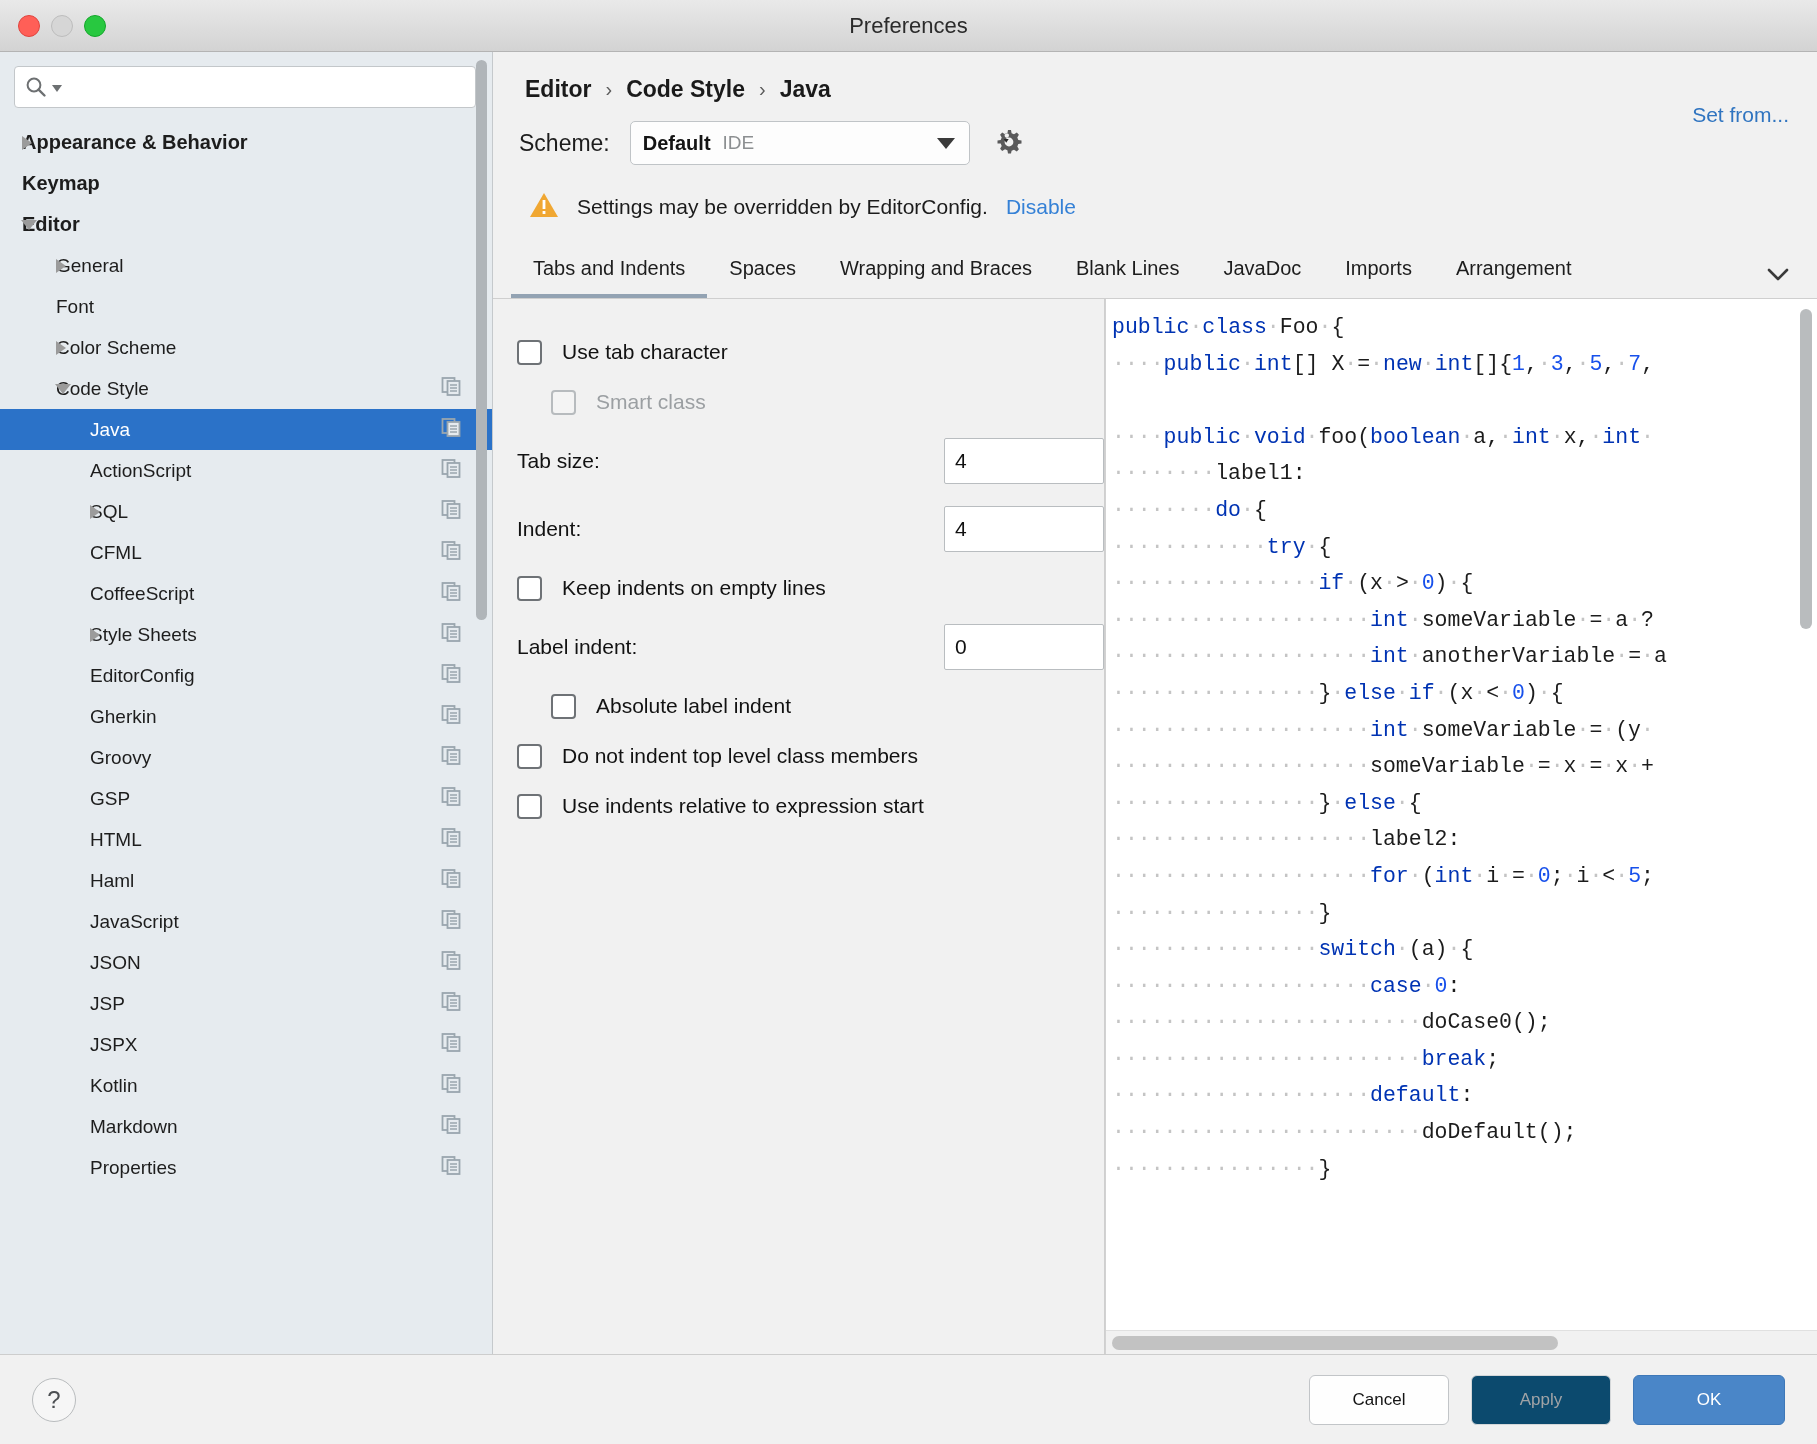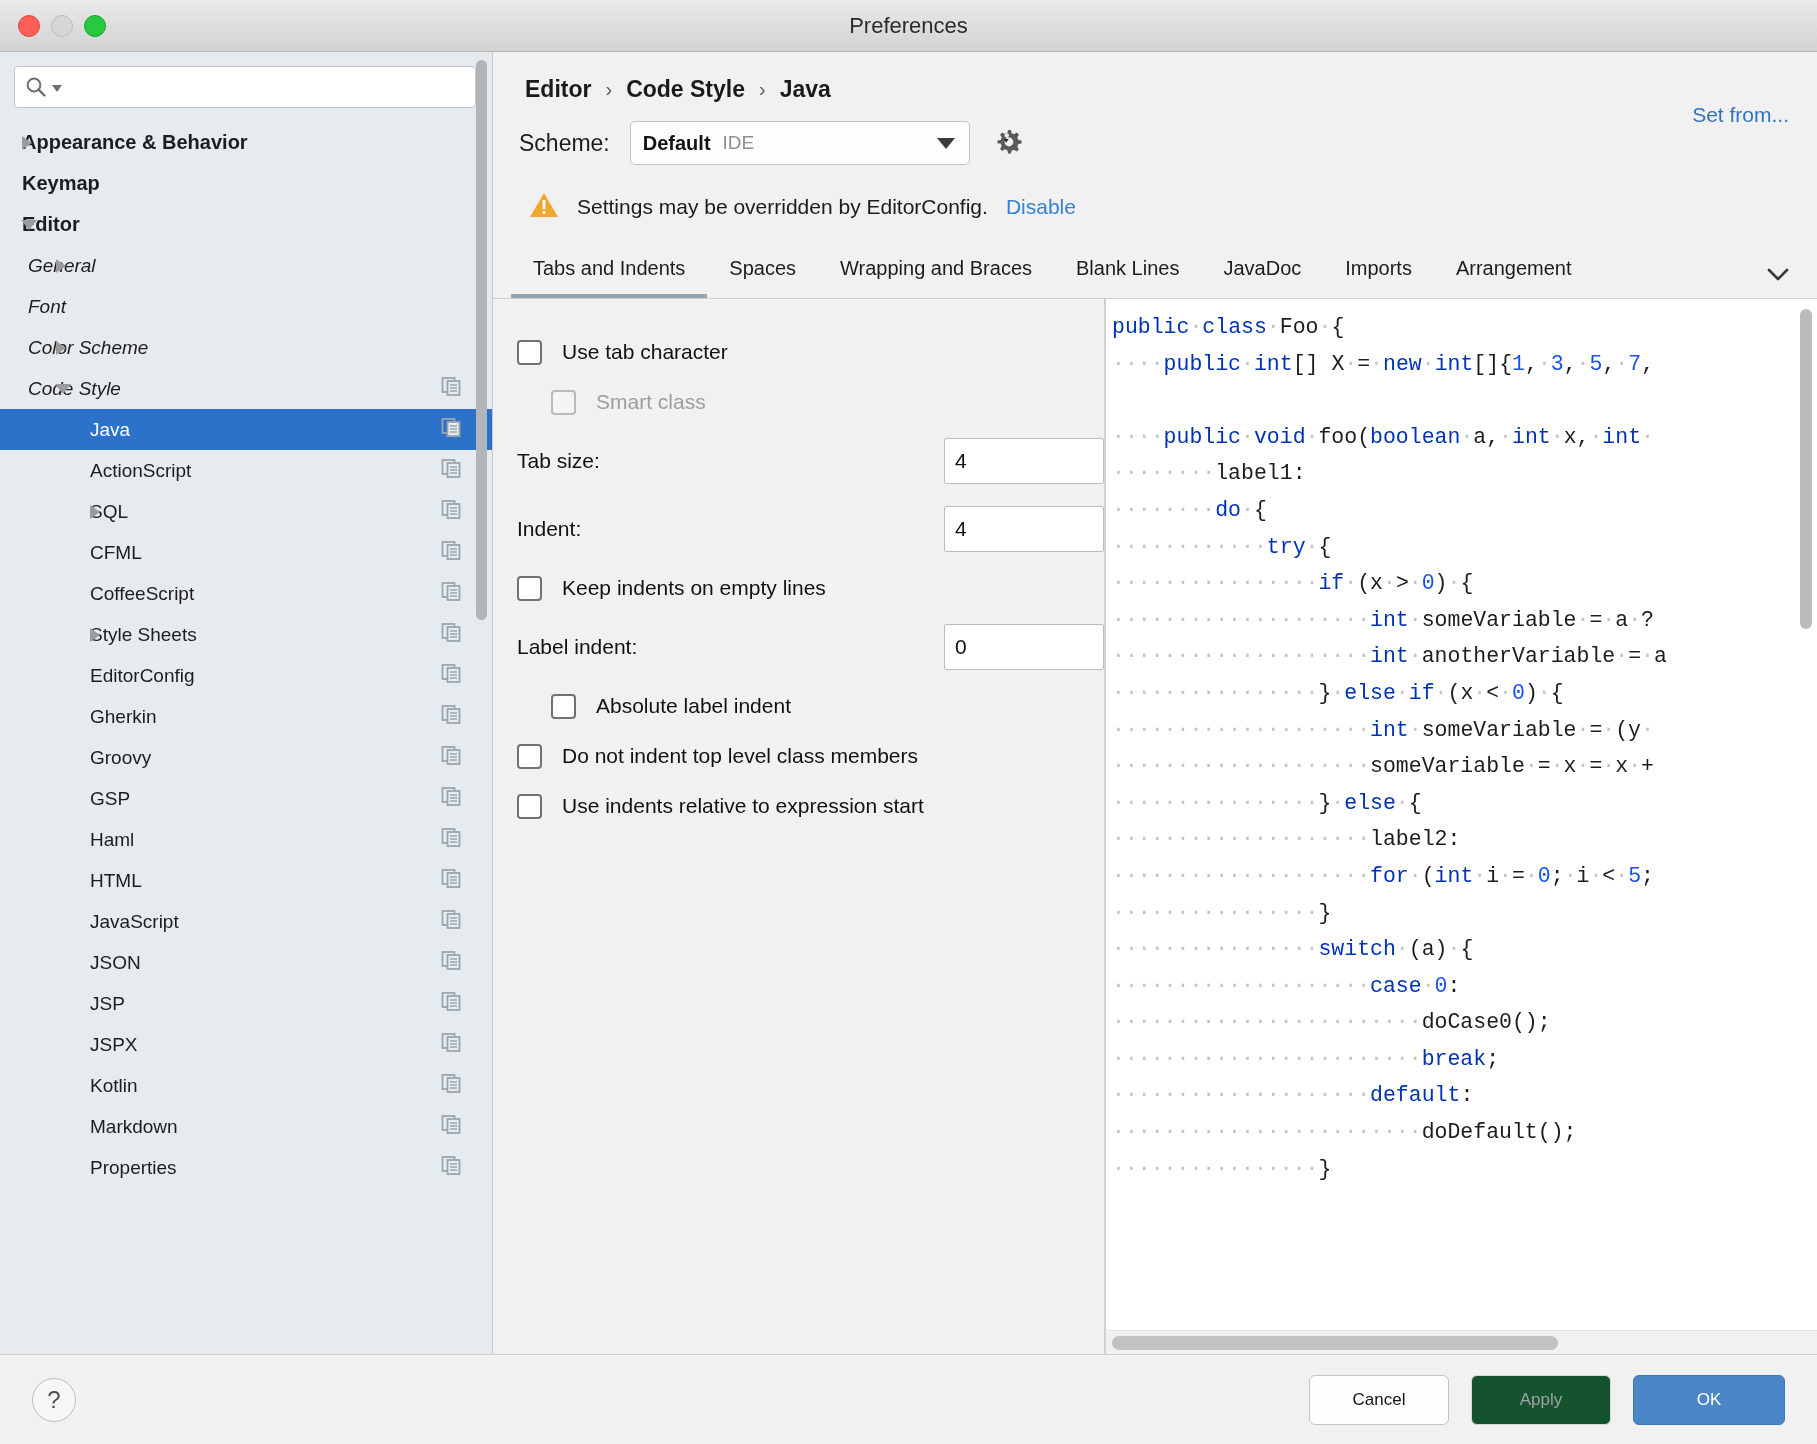--- a/index.html
+++ b/index.html
@@ -54,21 +54,21 @@
     font-family: "Liberation Sans", sans-serif; background: transparent; color: #222;
   }
   .tree {
     flex: 1 1 auto; overflow: hidden; position: relative; padding-top: 4px;
   }
   .tree-item {
     height: 41px; display: flex; align-items: center; position: relative;
     font-size: 19px; color: #1d1d1d; white-space: nowrap;
   }
   .tree-item.level0 { padding-left: 22px; font-weight: bold; font-size: 20px; }
-  .tree-item.level1 { padding-left: 28px; font-style: italic; }
+  .tree-item.level1 { padding-left: 56px; }
   .tree-item.level2 { padding-left: 90px; }
   .tree-item.selected { background: #2b72c8; color: #ffffff; }
   .arrow {
     position: absolute; width: 0; height: 0; left: 0;
     border-top: 7px solid transparent; border-bottom: 7px solid transparent;
     border-left: 10px solid #9b9b9b;
   }
   .arrow.open {
     border-left: 8px solid transparent; border-right: 8px solid transparent;
     border-top: 10px solid #9b9b9b; border-bottom: none;
@@ -184,21 +184,21 @@
     display: flex; align-items: center; justify-content: center;
     font-size: 24px; color: #4c4f52; cursor: pointer;
   }
   .spacer { flex: 1; }
   .btn {
     min-width: 140px; height: 50px; border-radius: 6px; font-size: 17px;
     display: flex; align-items: center; justify-content: center; cursor: pointer;
     font-family: "Liberation Sans", sans-serif;
   }
   .btn.cancel { background: #fefefe; border: 1px solid #c2c5c8; color: #141414; }
-  .btn.apply { background: #14532d; border: 1px solid #d4d7d9; color: #a0a3a6; }
+  .btn.apply { background: #0c4a6e; border: 1px solid #d4d7d9; color: #a0a3a6; }
   .btn.ok { background: #4a86c8; border: 1px solid #3e78b8; color: #ffffff; min-width: 152px; }
 </style>
 </head>
 <body>
 
 <div class="window">
 
   <div class="titlebar">
     <div class="traffic">
       <div class="light red"></div>
@@ -353,31 +353,31 @@
             <span class="tree-label">GSP</span>
             <span class="copy-icon"><svg width="22" height="22" viewBox="0 0 22 22">
                 <rect x="2.5" y="2.5" width="12" height="14" fill="none" stroke="#9aa6ae" stroke-width="1.8"></rect>
                 <rect x="7.5" y="5.5" width="12" height="14" fill="#e6ebef" stroke="#9aa6ae" stroke-width="1.8"></rect>
                 <line x1="10" y1="9.5" x2="17" y2="9.5" stroke="#9aa6ae" stroke-width="1.4"></line>
                 <line x1="10" y1="12.5" x2="17" y2="12.5" stroke="#9aa6ae" stroke-width="1.4"></line>
                 <line x1="10" y1="15.5" x2="17" y2="15.5" stroke="#9aa6ae" stroke-width="1.4"></line>
               </svg></span>
           </div>
           <div class="tree-item level2">
+            <span class="tree-label">HTML</span>
+            <span class="copy-icon"><svg width="22" height="22" viewBox="0 0 22 22">
+                <rect x="2.5" y="2.5" width="12" height="14" fill="none" stroke="#9aa6ae" stroke-width="1.8"></rect>
+                <rect x="7.5" y="5.5" width="12" height="14" fill="#e6ebef" stroke="#9aa6ae" stroke-width="1.8"></rect>
+                <line x1="10" y1="9.5" x2="17" y2="9.5" stroke="#9aa6ae" stroke-width="1.4"></line>
+                <line x1="10" y1="12.5" x2="17" y2="12.5" stroke="#9aa6ae" stroke-width="1.4"></line>
+                <line x1="10" y1="15.5" x2="17" y2="15.5" stroke="#9aa6ae" stroke-width="1.4"></line>
+              </svg></span>
+          </div>
+          <div class="tree-item level2">
             <span class="tree-label">Haml</span>
-            <span class="copy-icon"><svg width="22" height="22" viewBox="0 0 22 22">
-                <rect x="2.5" y="2.5" width="12" height="14" fill="none" stroke="#9aa6ae" stroke-width="1.8"></rect>
-                <rect x="7.5" y="5.5" width="12" height="14" fill="#e6ebef" stroke="#9aa6ae" stroke-width="1.8"></rect>
-                <line x1="10" y1="9.5" x2="17" y2="9.5" stroke="#9aa6ae" stroke-width="1.4"></line>
-                <line x1="10" y1="12.5" x2="17" y2="12.5" stroke="#9aa6ae" stroke-width="1.4"></line>
-                <line x1="10" y1="15.5" x2="17" y2="15.5" stroke="#9aa6ae" stroke-width="1.4"></line>
-              </svg></span>
-          </div>
-          <div class="tree-item level2">
-            <span class="tree-label">HTML</span>
             <span class="copy-icon"><svg width="22" height="22" viewBox="0 0 22 22">
                 <rect x="2.5" y="2.5" width="12" height="14" fill="none" stroke="#9aa6ae" stroke-width="1.8"></rect>
                 <rect x="7.5" y="5.5" width="12" height="14" fill="#e6ebef" stroke="#9aa6ae" stroke-width="1.8"></rect>
                 <line x1="10" y1="9.5" x2="17" y2="9.5" stroke="#9aa6ae" stroke-width="1.4"></line>
                 <line x1="10" y1="12.5" x2="17" y2="12.5" stroke="#9aa6ae" stroke-width="1.4"></line>
                 <line x1="10" y1="15.5" x2="17" y2="15.5" stroke="#9aa6ae" stroke-width="1.4"></line>
               </svg></span>
           </div>
           <div class="tree-item level2">
             <span class="tree-label">JavaScript</span>

